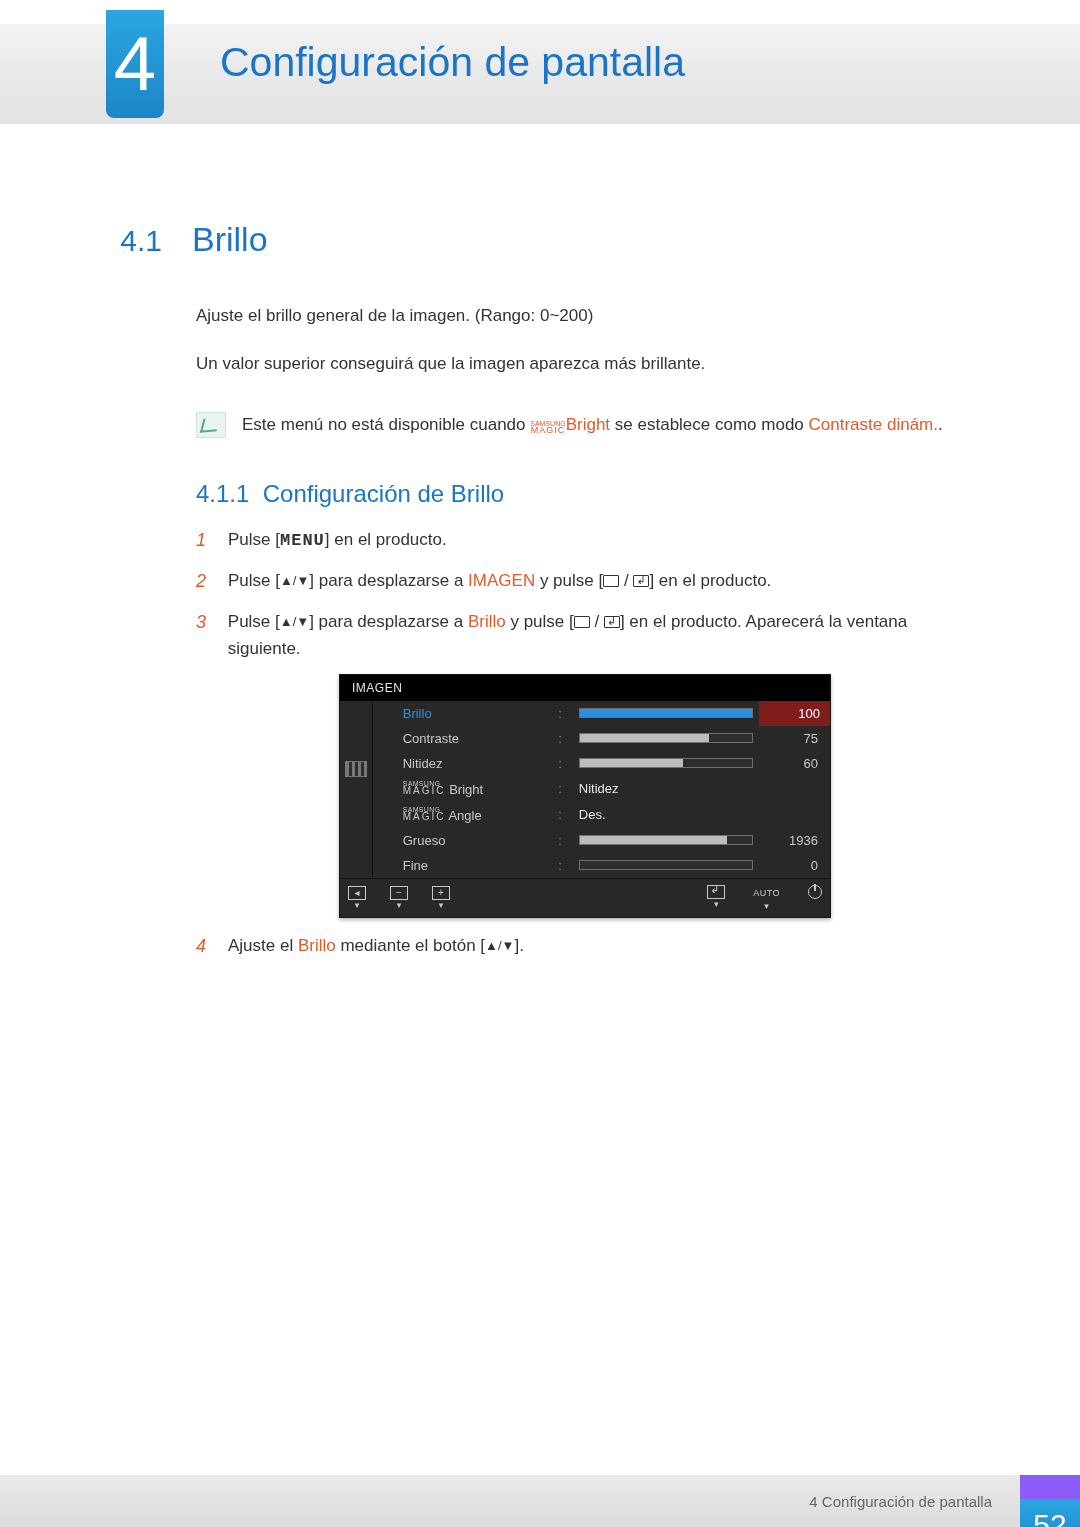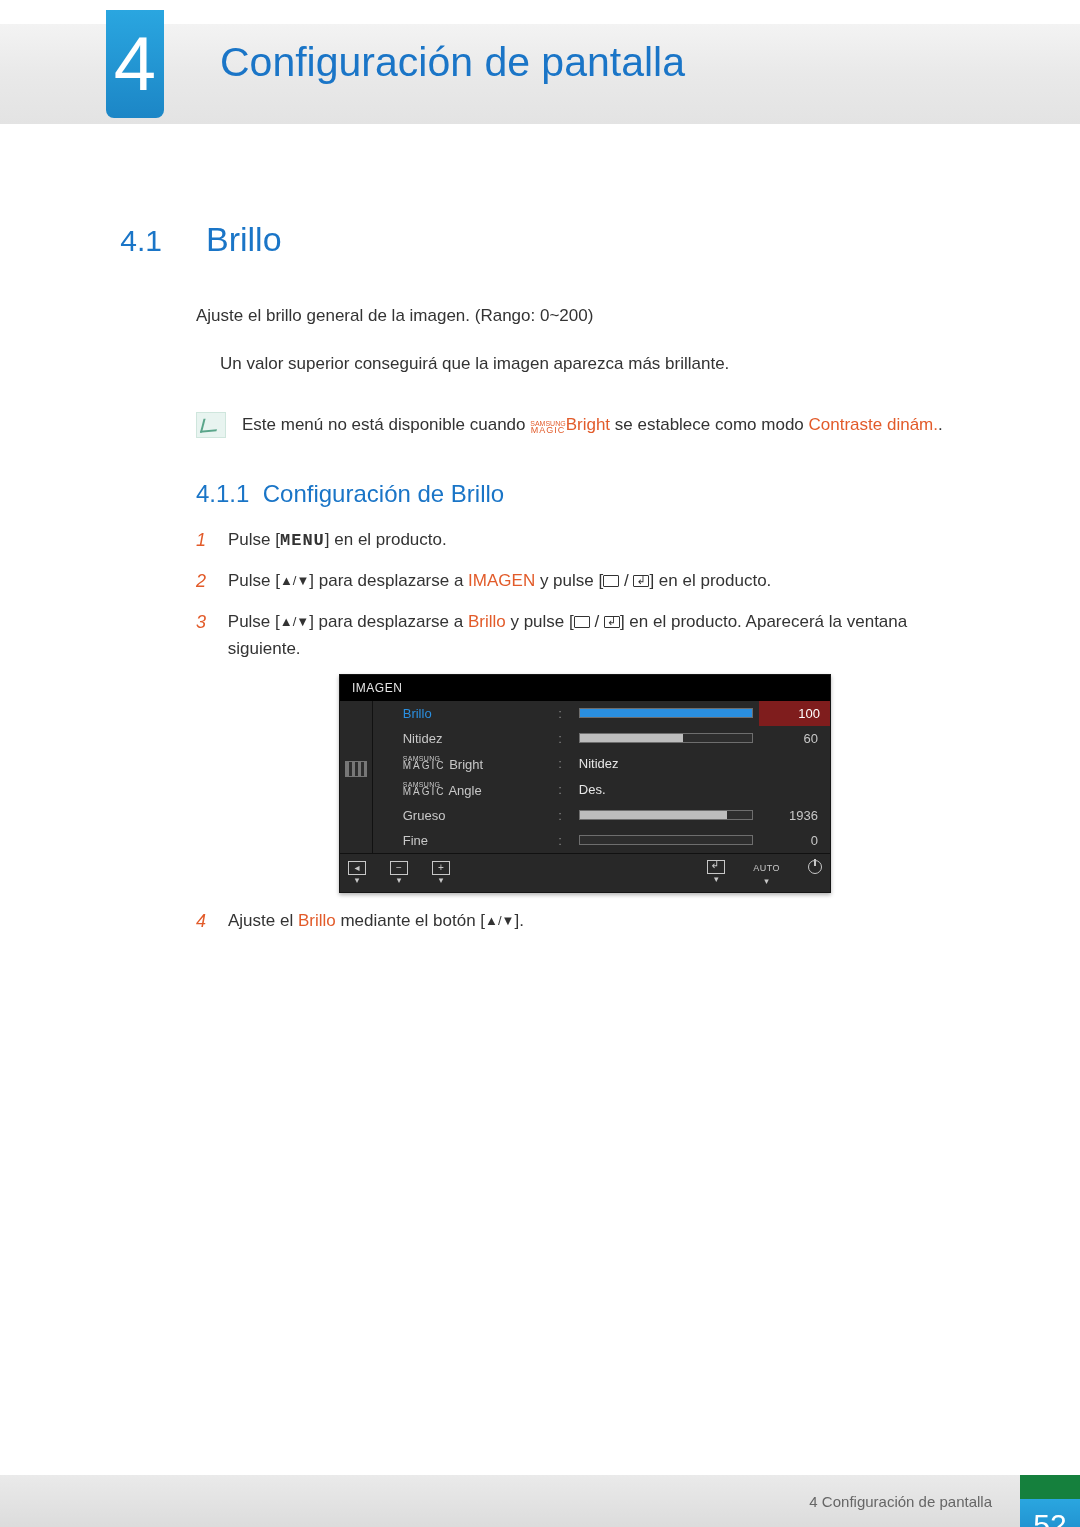--- a/index.html
+++ b/index.html
@@ -57,21 +57,21 @@
     font-size: 17px;
     color: #333;
     margin-top: 0;
   }
   .sec-row {
     display: flex;
     align-items: baseline;
     margin-top: 96px;
     margin-left: 106px;
     margin-right: 106px;
-    gap: 44px;
+    gap: 30px;
   }
   .sec-num {
     font-size: 30px;
     color: #1a75c7;
     width: 56px;
     text-align: right;
   }
   .sec-title {
     font-size: 34px;
     color: #1a75c7;
@@ -246,21 +246,21 @@
   
   .page-footer {
     position: fixed;
     left:0;
     bottom:0;
     width:1080px;
     height:52px;
     display:flex;
     align-items:center;
     justify-content:flex-end;
-    background:#15803d;
+    background:#8b5cf6;
   }
   .page-footer .ft-bar {
     flex:1;
     height:52px;
     background:linear-gradient(#eaeaea,#dcdcdc);
     display:flex;
     align-items:center;
     justify-content:flex-end;
     padding-right:28px;
     color:#666;
@@ -286,21 +286,21 @@
 
 <div class="after-band">
 
   <div class="sec-row">
     <div class="sec-num">4.1</div>
     <div class="sec-title">Brillo</div>
   </div>
 
   <div class="content" style="margin-top:44px;">
     <div class="body-text">Ajuste el brillo general de la imagen. (Rango: 0~200)</div>
-    <div class="body-text" style="margin-top:22px;margin-left:24px;">Un valor superior conseguirá que la imagen aparezca más brillante.</div>
+    <div class="body-text" style="margin-top:22px;">Un valor superior conseguirá que la imagen aparezca más brillante.</div>
 
     <div class="note-row">
       <div class="note-icon"></div>
       <div class="body-text">
         <span>Este menú no está disponible cuando </span><span class="red magic-label"><span class="s">SAMSUNG</span><span>MAGIC</span></span><span class="red">Bright</span><span> se establece como modo </span><span class="red">Contraste dinám.</span><span>.</span>
       </div>
     </div>
 
     <div class="subsec">
       <span>4.1.1</span>&nbsp;&nbsp;<span>Configuración de Brillo</span>
@@ -339,20 +339,30 @@
             <td class="label">Brillo</td>
             <td class="colon">:</td>
             <td class="valwrap">
                   <div class="bar">
                     <div class="fill" style="width:100%"></div>
                   </div>
                 </td>
             <td class="num">100</td>
           </tr>
           <tr>
+            <td class="label">Contraste</td>
+                <td class="colon">:</td>
+            <td class="valwrap">
+                  <div class="bar plain">
+                    <div class="fill" style="width:75%"></div>
+                  </div>
+                </td>
+            <td class="num">75</td>
+          </tr>
+          <tr>
             <td class="label">Nitidez</td>
                 <td class="colon">:</td>
             <td class="valwrap">
                   <div class="bar plain">
                     <div class="fill" style="width:60%"></div>
                   </div>
                 </td>
             <td class="num">60</td>
           </tr>
           <tr>

